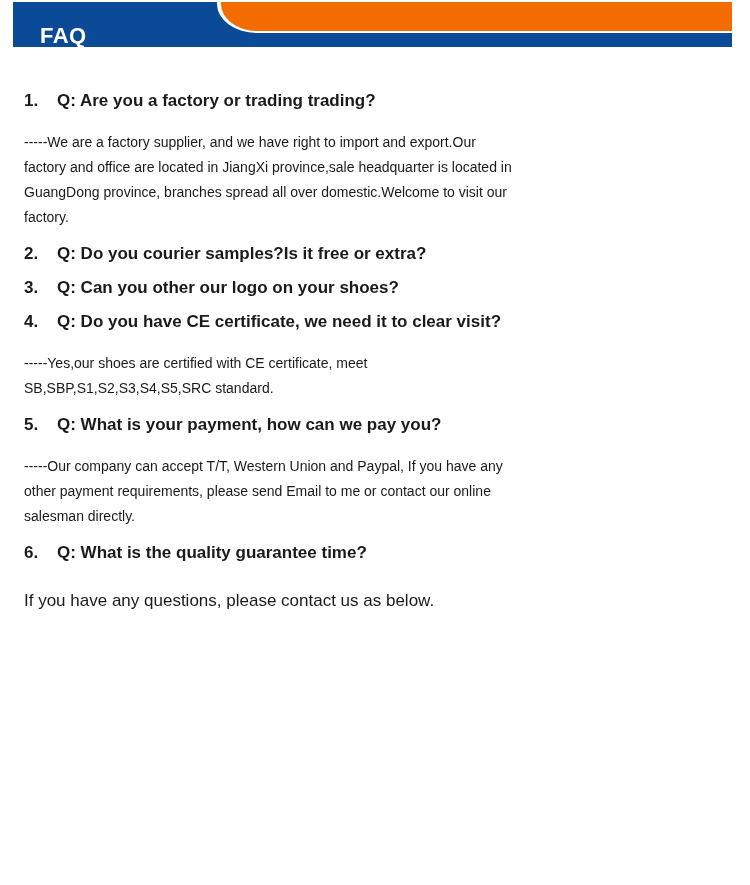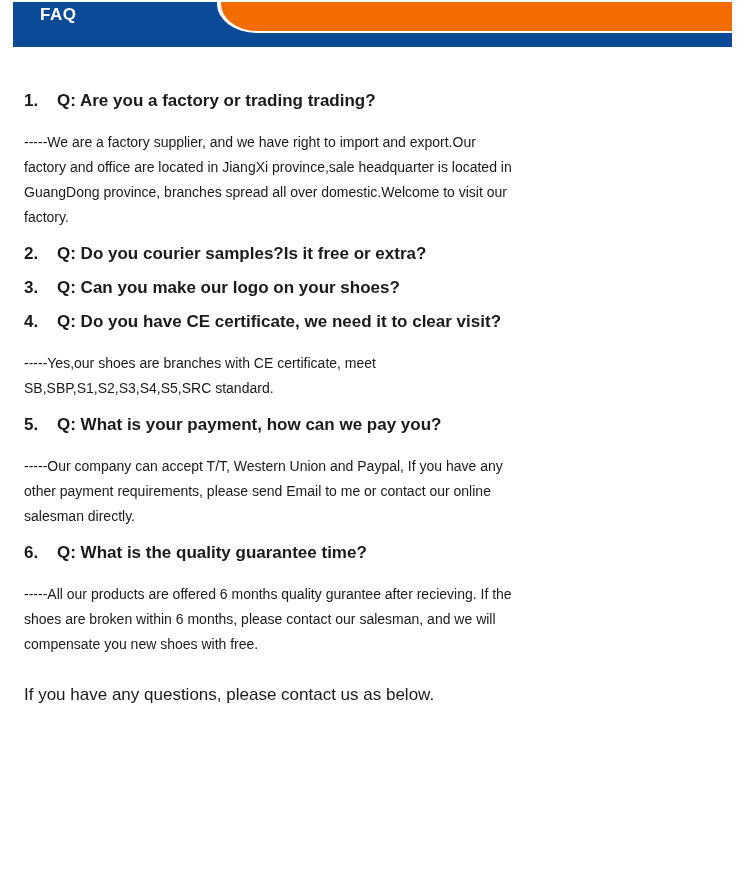--- a/index.html
+++ b/index.html
@@ -32,22 +32,22 @@
     height: 31px;
     box-sizing: border-box;
     background: var(--orange, #f26c00);
     border-left: 4px solid #ffffff;
     border-bottom: 2px solid #ffffff;
     border-bottom-left-radius: 40px 29px;
   }
   .banner-title {
     position: absolute;
     left: 27px;
-    top: 2px;
-    font-size: 17px;
+    top: 23px;
+    font-size: 22px;
     line-height: 21px;
     font-weight: bold;
     letter-spacing: 0.5px;
     color: #ffffff;
   }
   
   .content {
     padding: 44px 20px 0 24px;
     color: #1a1a1a;
   }
@@ -106,49 +106,46 @@
   <section class="qa">
     <div class="qa-q">
       <span class="qa-num">2.</span>
       <span class="qa-text">Q: Do you courier samples?Is it free or extra?</span>
     </div>
   </section>
 
   <section class="qa">
     <div class="qa-q">
       <span class="qa-num">3.</span>
-      <span class="qa-text">Q: Can you make our logo on your shoes?</span>
+      <span class="qa-text">Q: Can you other our logo on your shoes?</span>
     </div>
   </section>
 
   <section class="qa">
     <div class="qa-q">
       <span class="qa-num">4.</span>
       <span class="qa-text">Q: Do you have CE certificate, we need it to clear visit?</span>
     </div>
-    <p class="qa-a">-----Yes,our shoes are branches with CE certificate, meet
+    <p class="qa-a">-----Yes,our shoes are certified with CE certificate, meet
 SB,SBP,S1,S2,S3,S4,S5,SRC standard.</p>
   </section>
 
   <section class="qa">
     <div class="qa-q">
       <span class="qa-num">5.</span>
       <span class="qa-text">Q: What is your payment, how can we pay you?</span>
     </div>
     <p class="qa-a">-----Our company can accept T/T, Western Union and Paypal, If you have any
 other payment requirements, please send Email to me or contact our online
 salesman directly.</p>
   </section>
 
   <section class="qa">
     <div class="qa-q">
       <span class="qa-num">6.</span>
       <span class="qa-text">Q: What is the quality guarantee time?</span>
     </div>
-    <p class="qa-a">-----All our products are offered 6 months quality gurantee after recieving. If the
-shoes are broken within 6 months, please contact our salesman, and we will
-compensate you new shoes with free.</p>
   </section>
 </div>
     <p class="closing">If you have any questions, please contact us as below.</p>
   </div>
 
 </div>
 
 </body></html>

